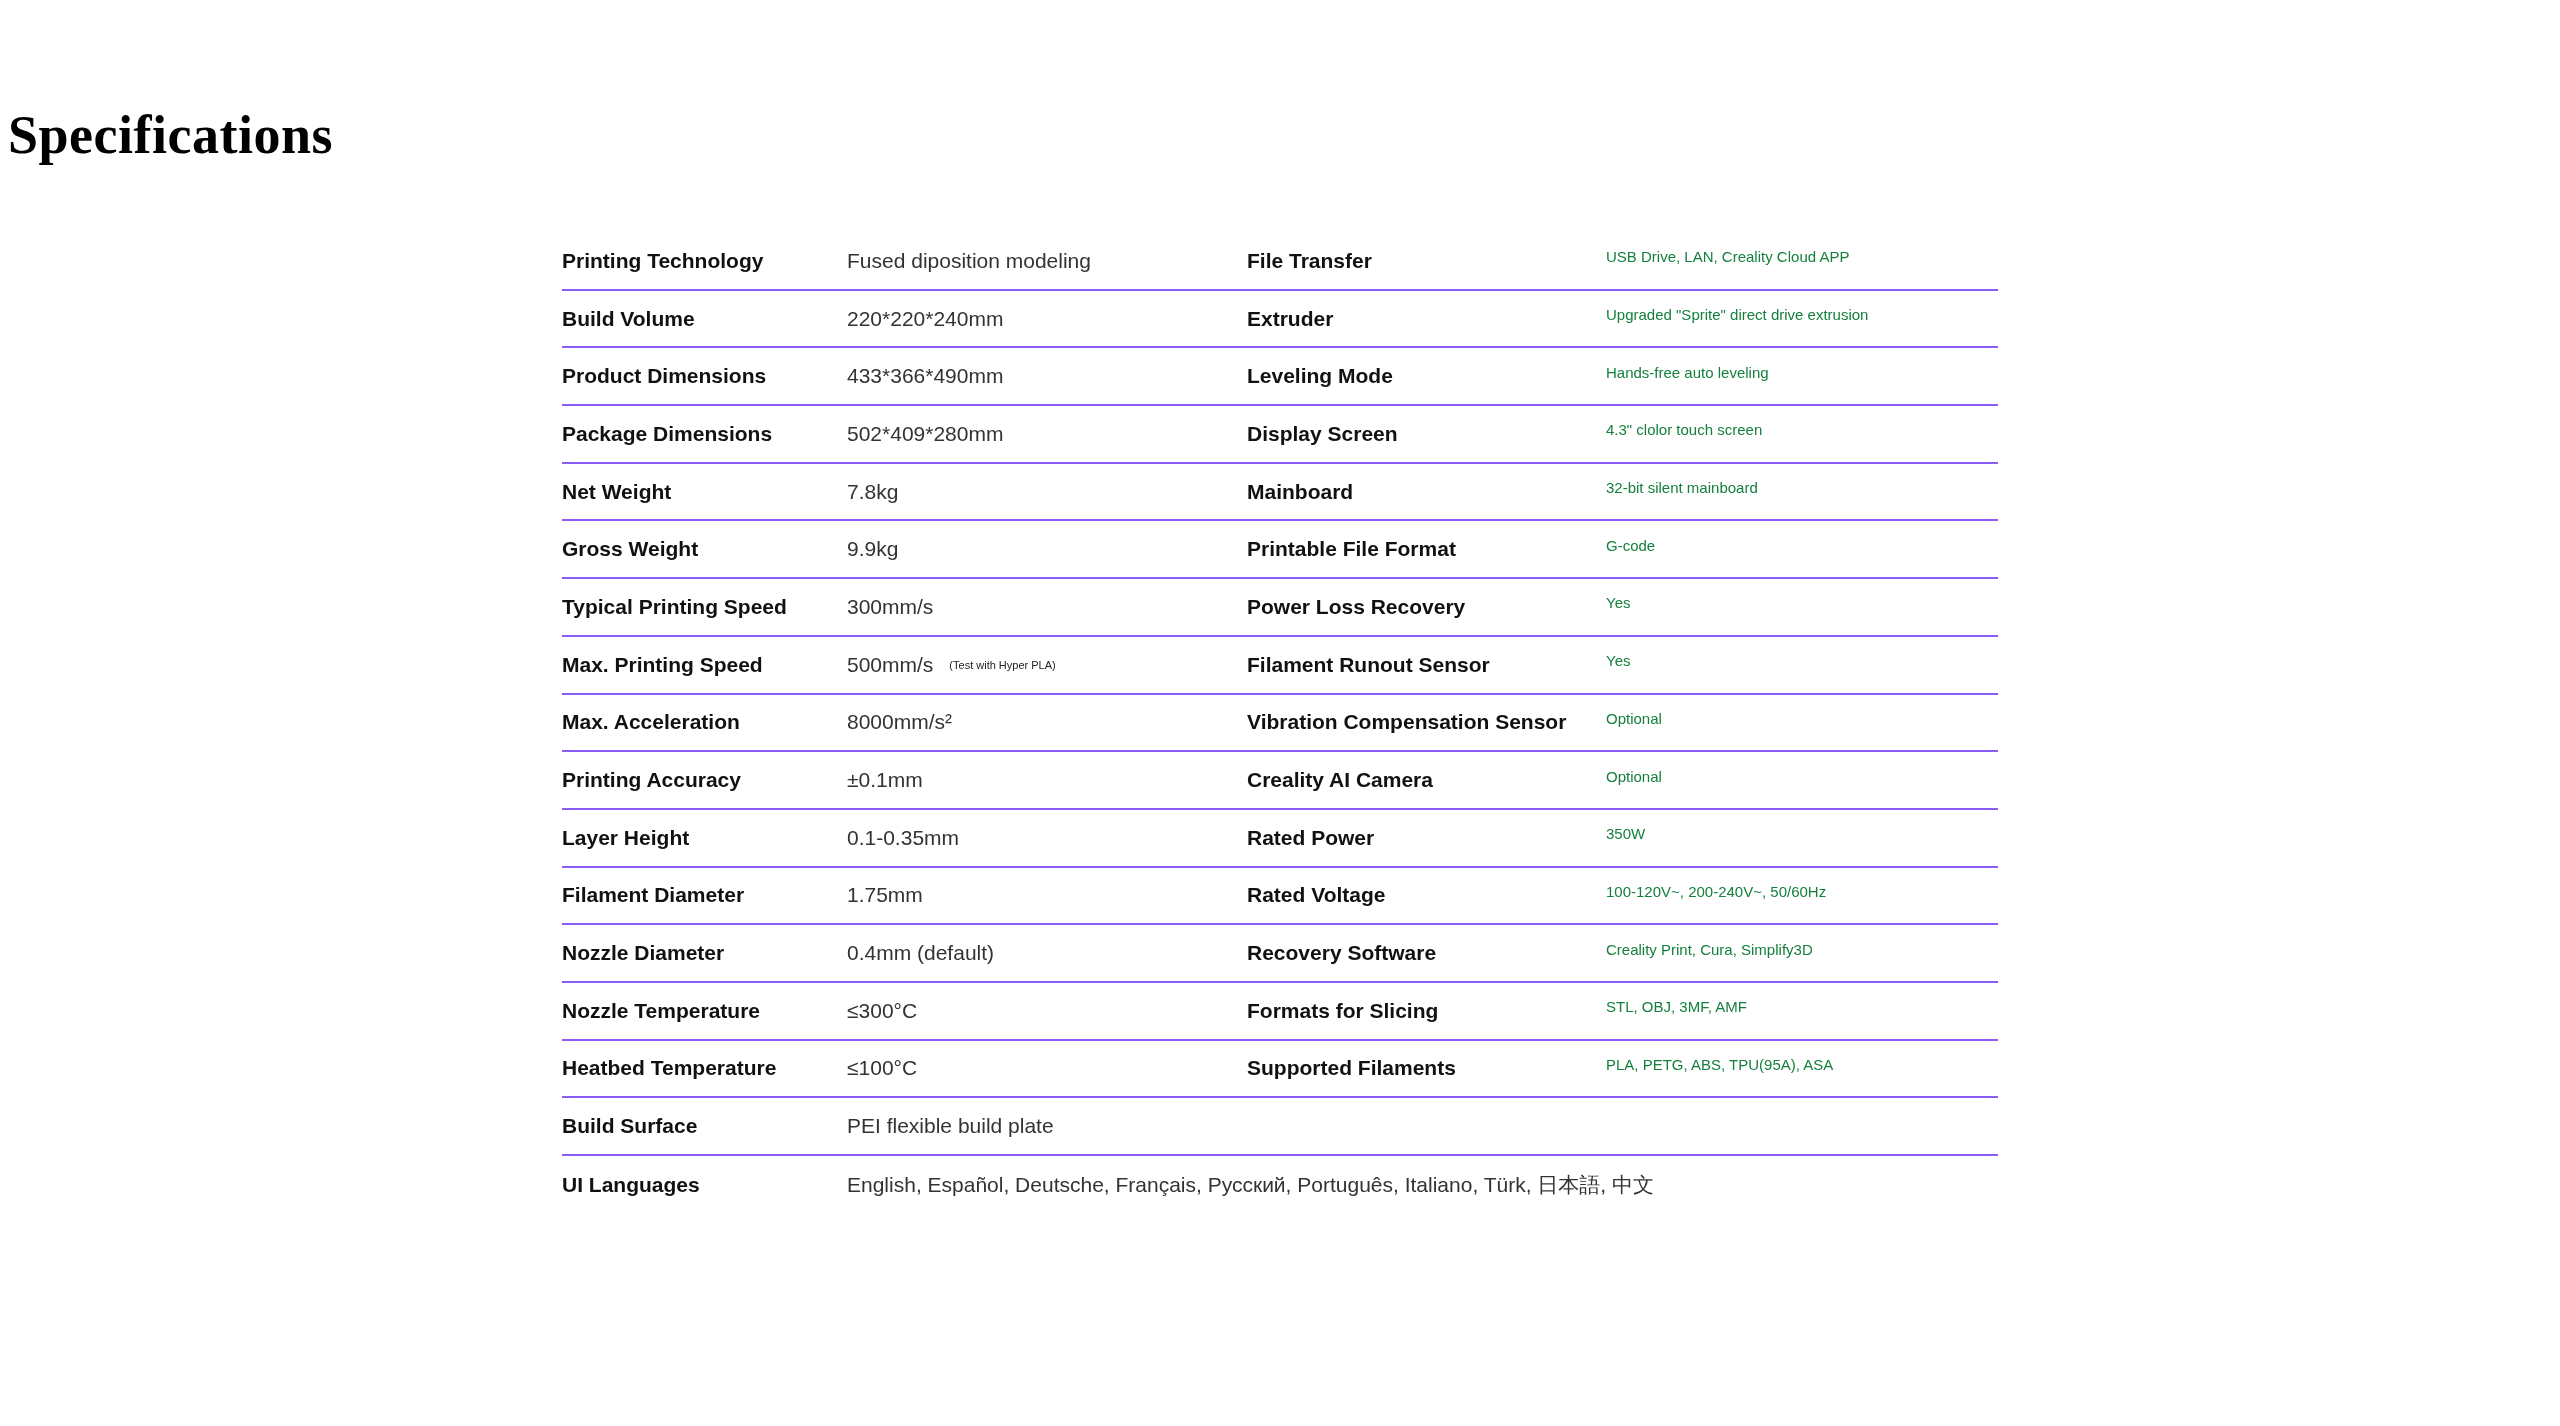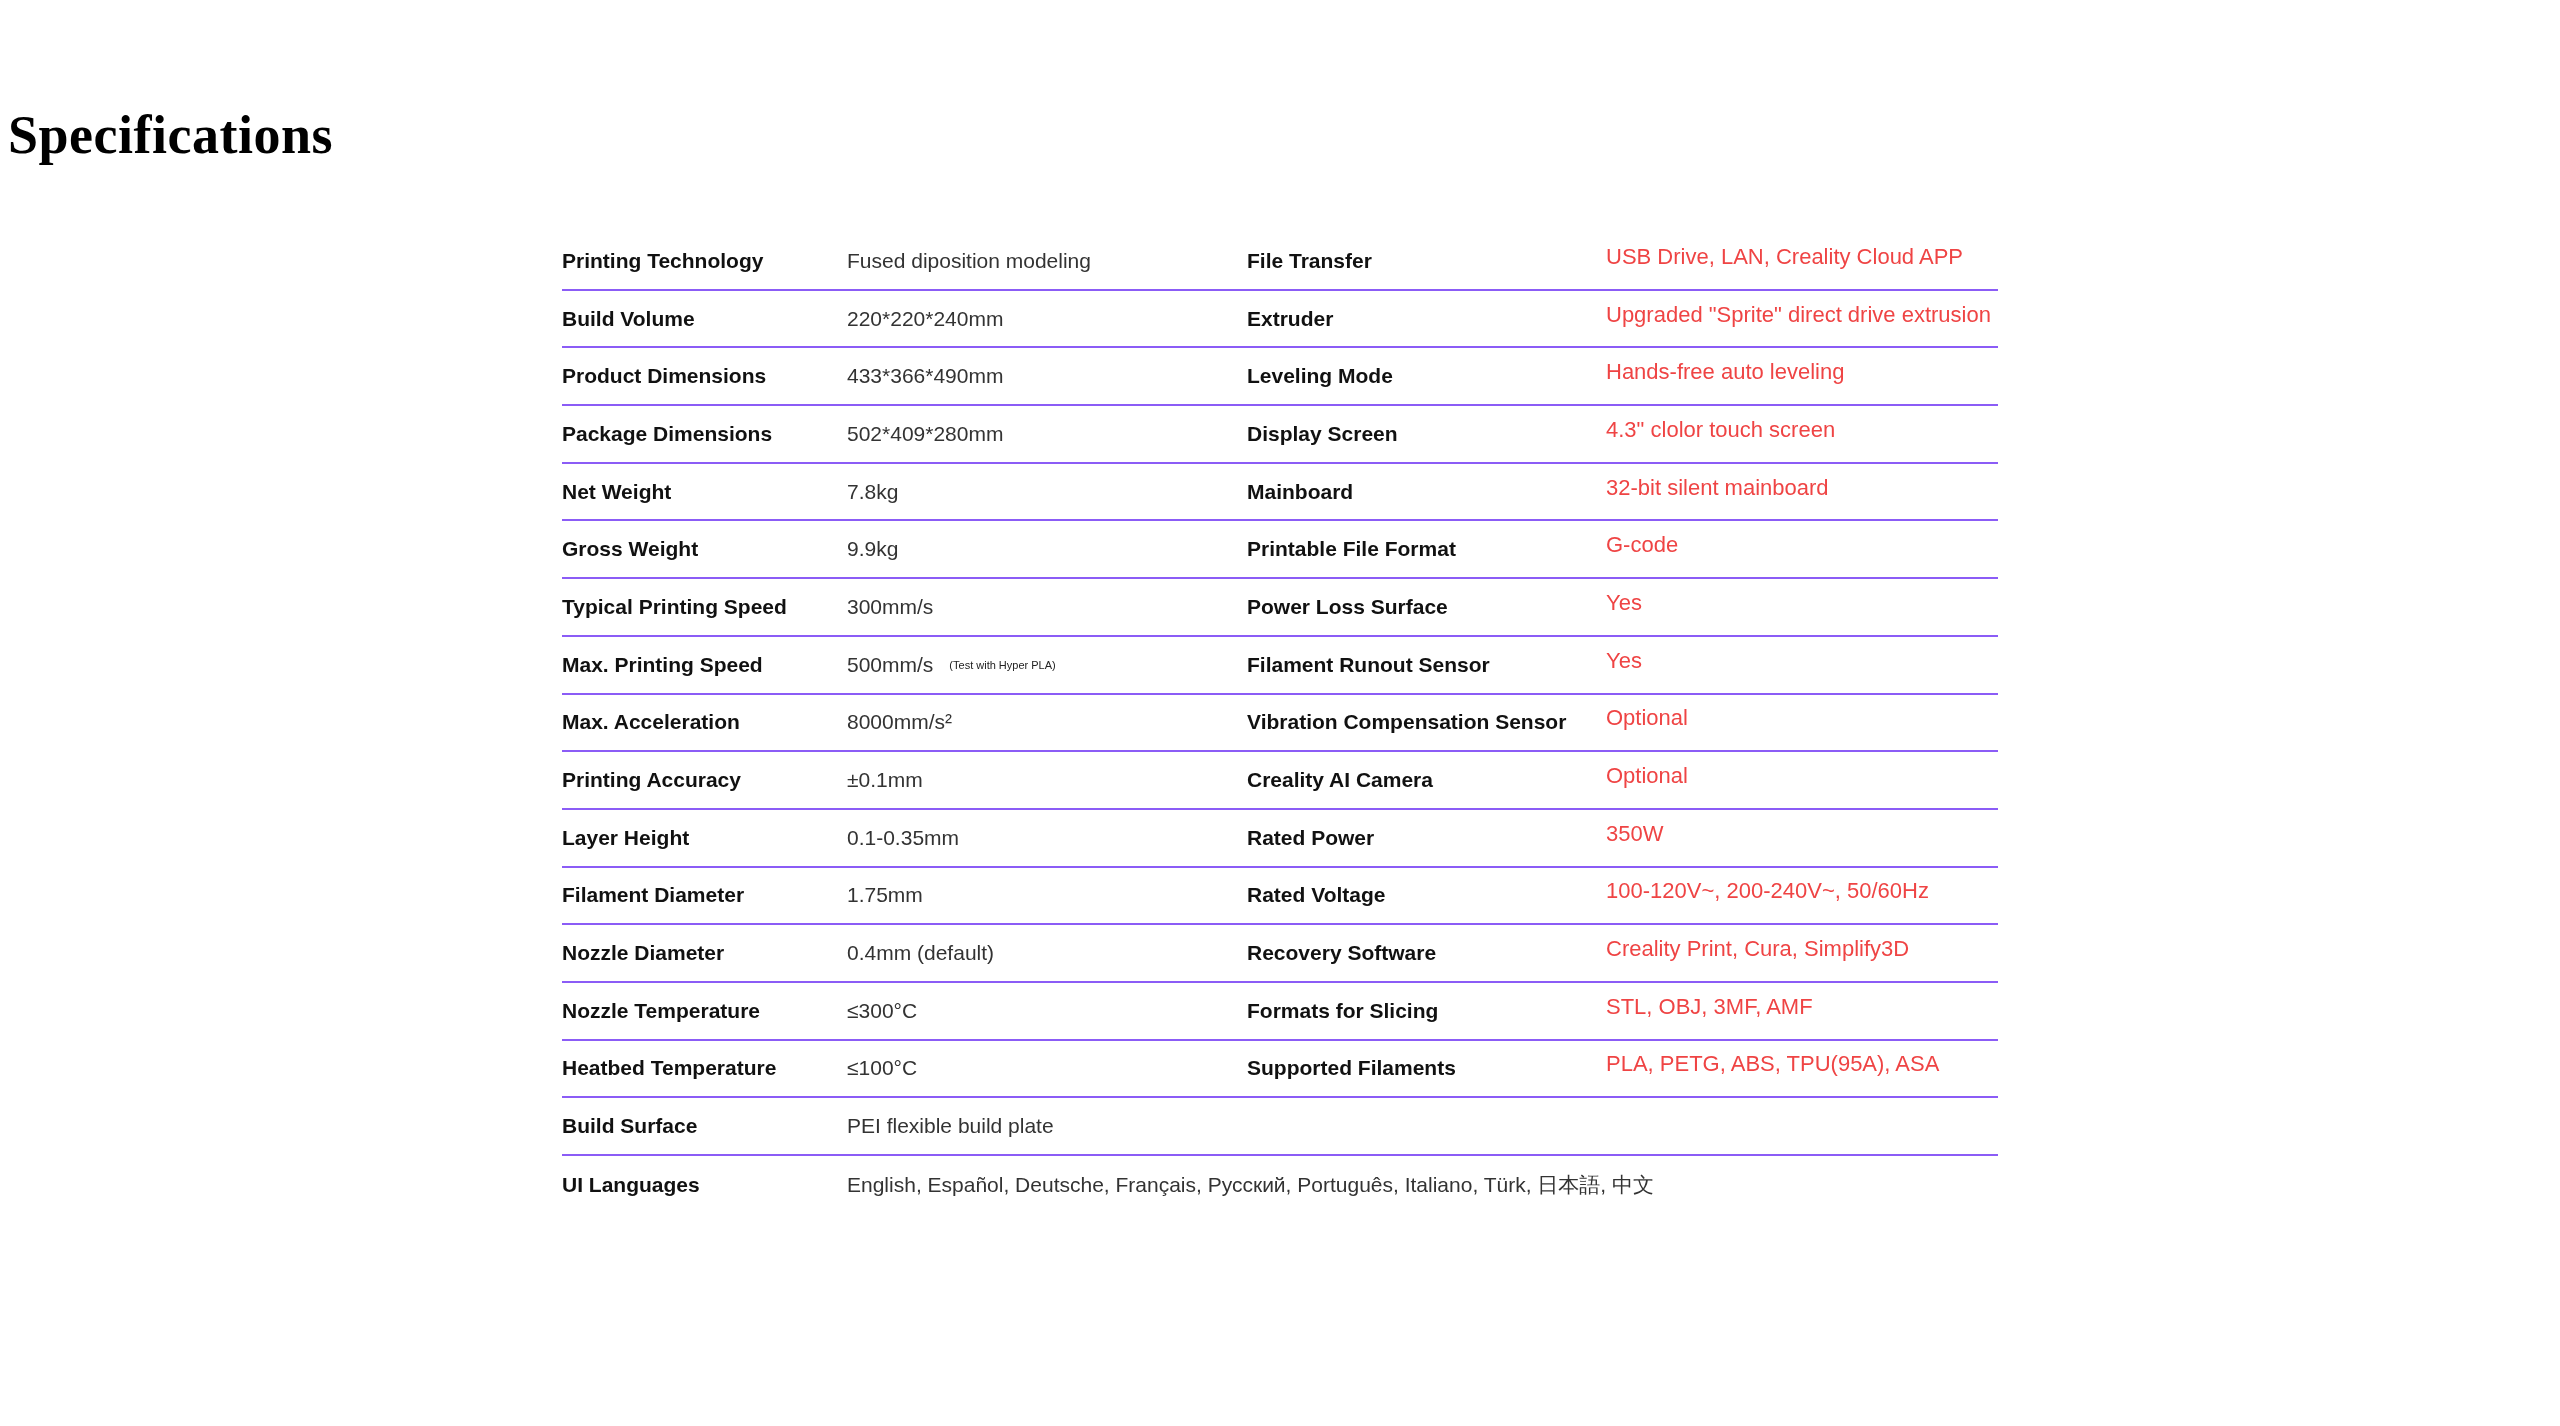--- a/index.html
+++ b/index.html
@@ -7,21 +7,21 @@
          font-family: "Liberation Sans", "DejaVu Sans", sans-serif; color: #111; }
   .title { position: absolute; top: 96px; left: 0; width: 2560px; text-align: left;
            font-size: 54px; font-weight: bold; letter-spacing: 0.5px; color: #000; margin: 8px; font-family: Liberation Serif, serif; }
   .table { position: absolute; top: 233px; left: 562px; width: 1436px; }
   .row { position: relative; height: 57.7px; border-bottom: 2px solid #8b5cf6; box-sizing: border-box; }
   .row.last { border-bottom: none; }
   .cell { position: absolute; top: 0; height: 100%; display: flex; align-items: center;
           white-space: nowrap; }
   .lbl { font-weight: bold; font-size: 21px; color: #111; }
   .val { font-size: 21px; color: #333; }
-  .rval { font-size: 22px; color: #ef4444; margin-top: -4px; }
+  .rval { font-size: 15px; color: #15803d; margin-top: -4px; }
   .c1 { left: 0; }
   .c2 { left: 285px; }
   .c3 { left: 685px; }
   .c4 { left: 1044px; }
   .note { font-size: 11px; color: #222; margin-left: 16px; }
 </style>
 </head>
 <body>
 
 <h1 class="title">Specifications</h1>
@@ -73,21 +73,21 @@
         <span>9.9kg</span>
       </div>
       <div class="cell c3 lbl">Printable File Format</div>
       <div class="cell c4 rval">G-code</div>
     </div>
     <div class="row">
       <div class="cell c1 lbl">Typical Printing Speed</div>
       <div class="cell c2 val">
         <span>300mm/s</span>
       </div>
-      <div class="cell c3 lbl">Power Loss Surface</div>
+      <div class="cell c3 lbl">Power Loss Recovery</div>
       <div class="cell c4 rval">Yes</div>
     </div>
     <div class="row">
       <div class="cell c1 lbl">Max. Printing Speed</div>
       <div class="cell c2 val">
         <span>500mm/s</span>
         <span class="note">(Test with Hyper PLA)</span>
       </div>
       <div class="cell c3 lbl">Filament Runout Sensor</div>
       <div class="cell c4 rval">Yes</div>

